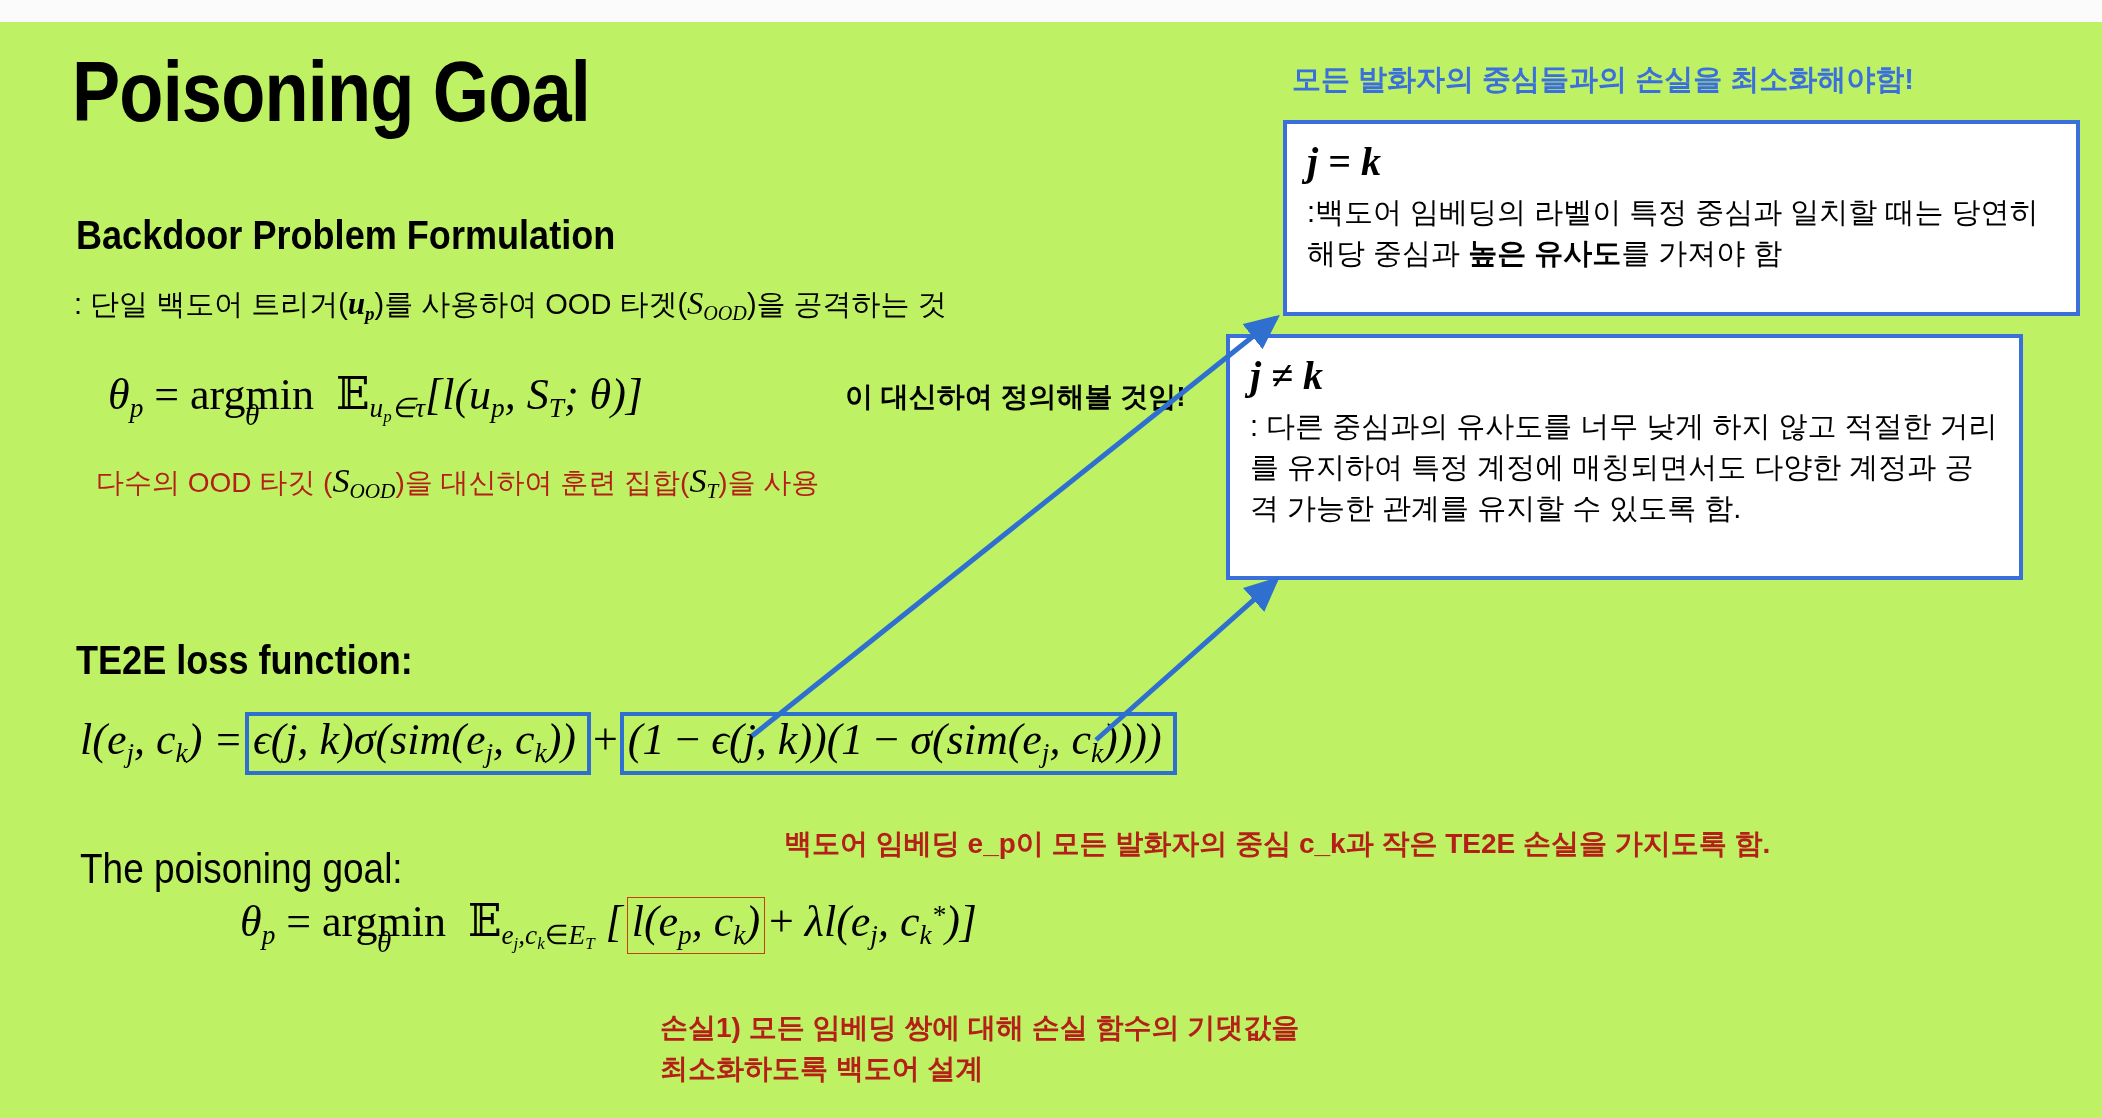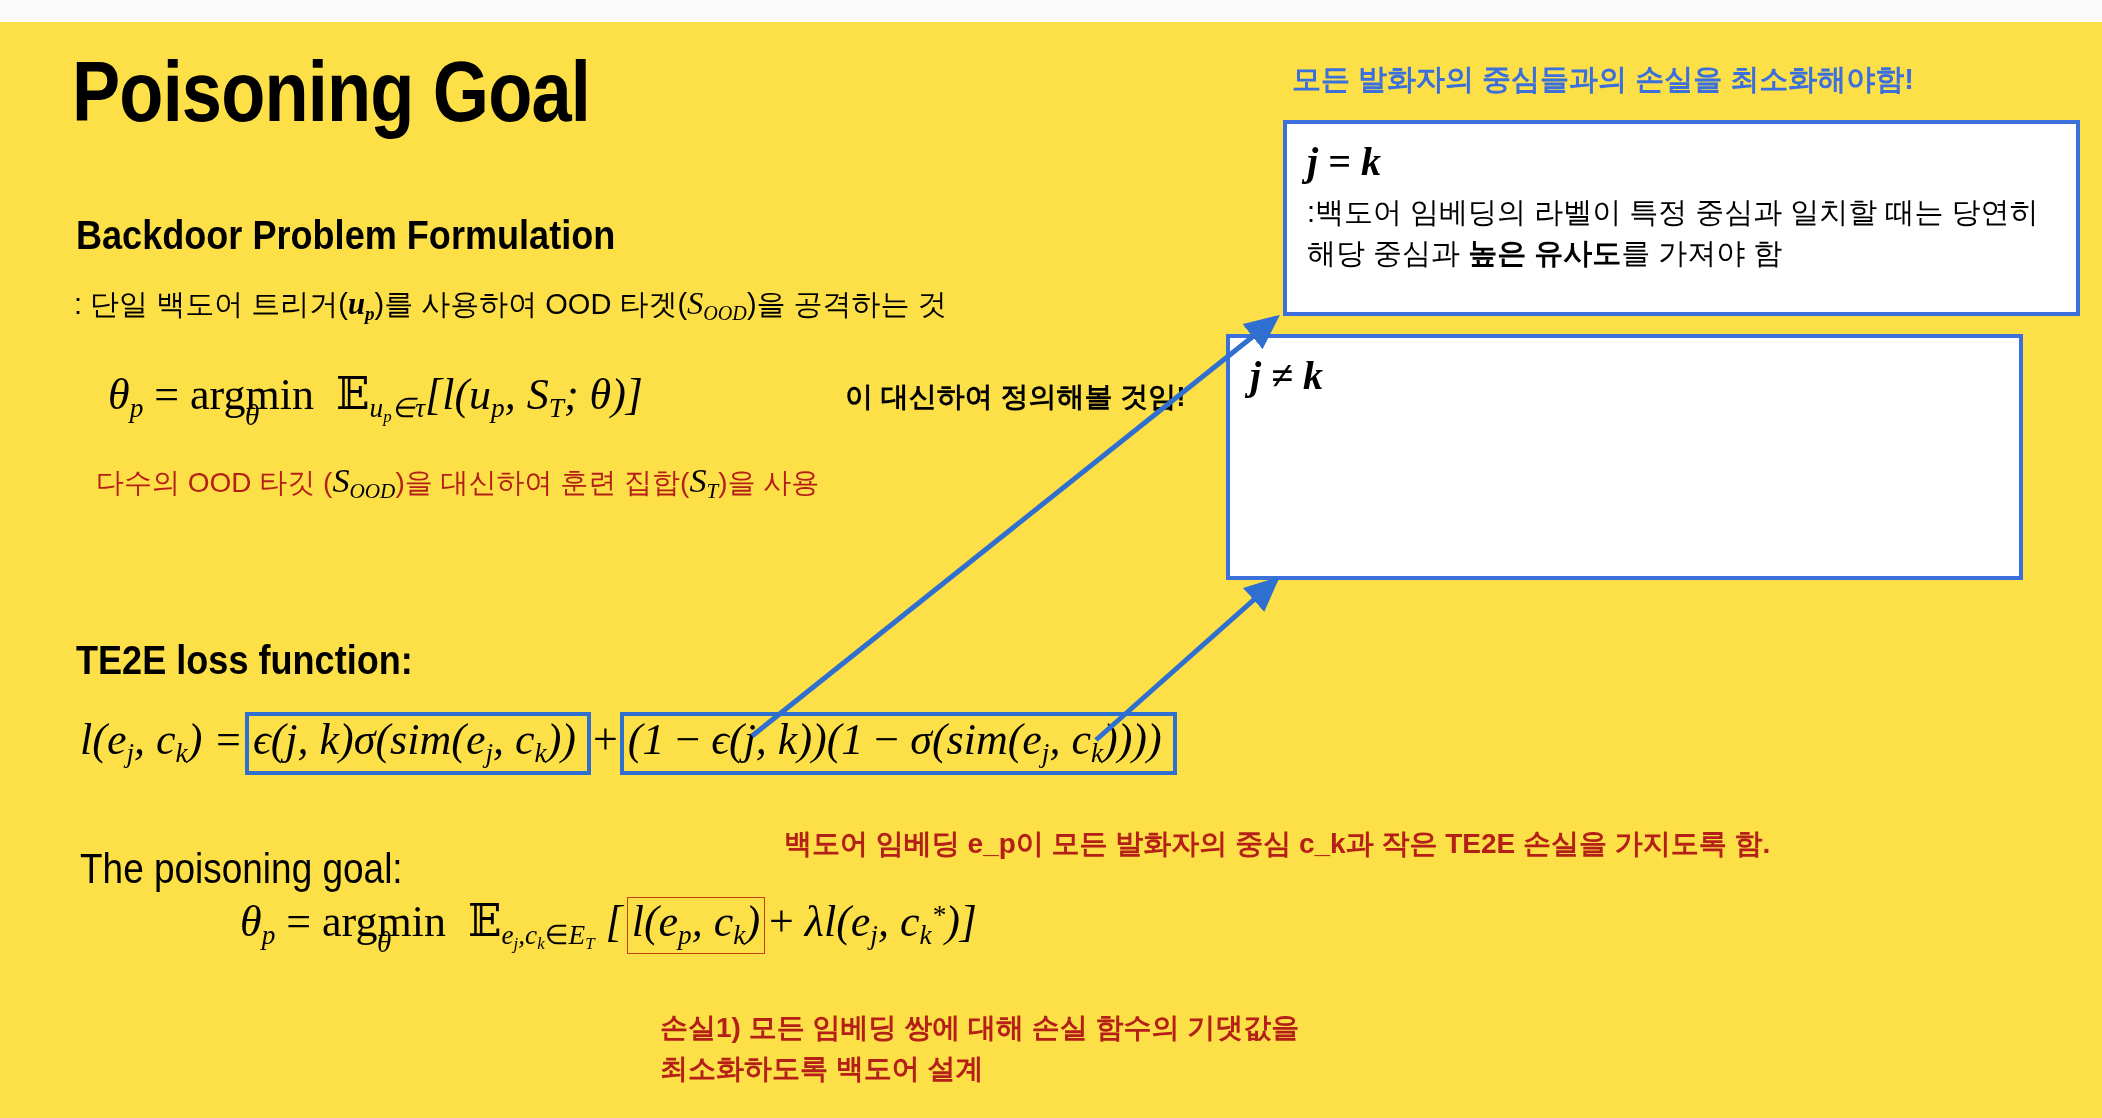--- a/index.html
+++ b/index.html
@@ -8,21 +8,21 @@
     background: #ffffff;
   }
   body {
     font-family: "Liberation Sans", sans-serif;
     color: #000000;
   }
   #slide {
     position: relative;
     width: 2102px;
     height: 1118px;
-    background: #fde047;
+    background: #bef264;
     overflow: hidden;
   }
   
   #topband {
     position: absolute;
     left: 0; top: 0;
     width: 2102px; height: 22px;
     background: #fbfbfc;
   }
 
@@ -224,20 +224,21 @@
 
   <div id="callout-title" class="abs">모든 발화자의 중심들과의 손실을 최소화해야함!</div>
 
   <div id="callout-1" class="abs callout">
     <div class="cond">j = k</div>
     <div class="desc"><span>:백도어 임베딩의 라벨이 특정 중심과 일치할 때는 당연히 해당 중심과 </span><b>높은 유사도</b><span>를 가져야 함</span></div>
   </div>
 
   <div id="callout-2" class="abs callout">
     <div class="cond">j ≠ k</div>
+    <div class="desc"><span>: 다른 중심과의 유사도를 너무 낮게 하지 않고 적절한 거리를 유지하여 특정 계정에 매칭되면서도 다양한 계정과 공격 가능한 관계를 유지할 수 있도록 함.</span></div>
   </div>
 
   <svg id="arrows" class="abs" viewBox="0 0 2102 1118" xmlns="http://www.w3.org/2000/svg">
     <defs>
       <marker id="ah" markerWidth="9" markerHeight="9" refX="6" refY="3.2" orient="auto" markerUnits="strokeWidth">
         <path d="M0,0 L7,3.2 L0,6.4 z" fill="#2f6fd0"></path>
       </marker>
     </defs>
     <line x1="752" y1="736" x2="1276" y2="318" stroke="#2f6fd0" stroke-width="5" marker-end="url(#ah)"></line>
     <line x1="1096" y1="740" x2="1276" y2="580" stroke="#2f6fd0" stroke-width="5" marker-end="url(#ah)"></line>

